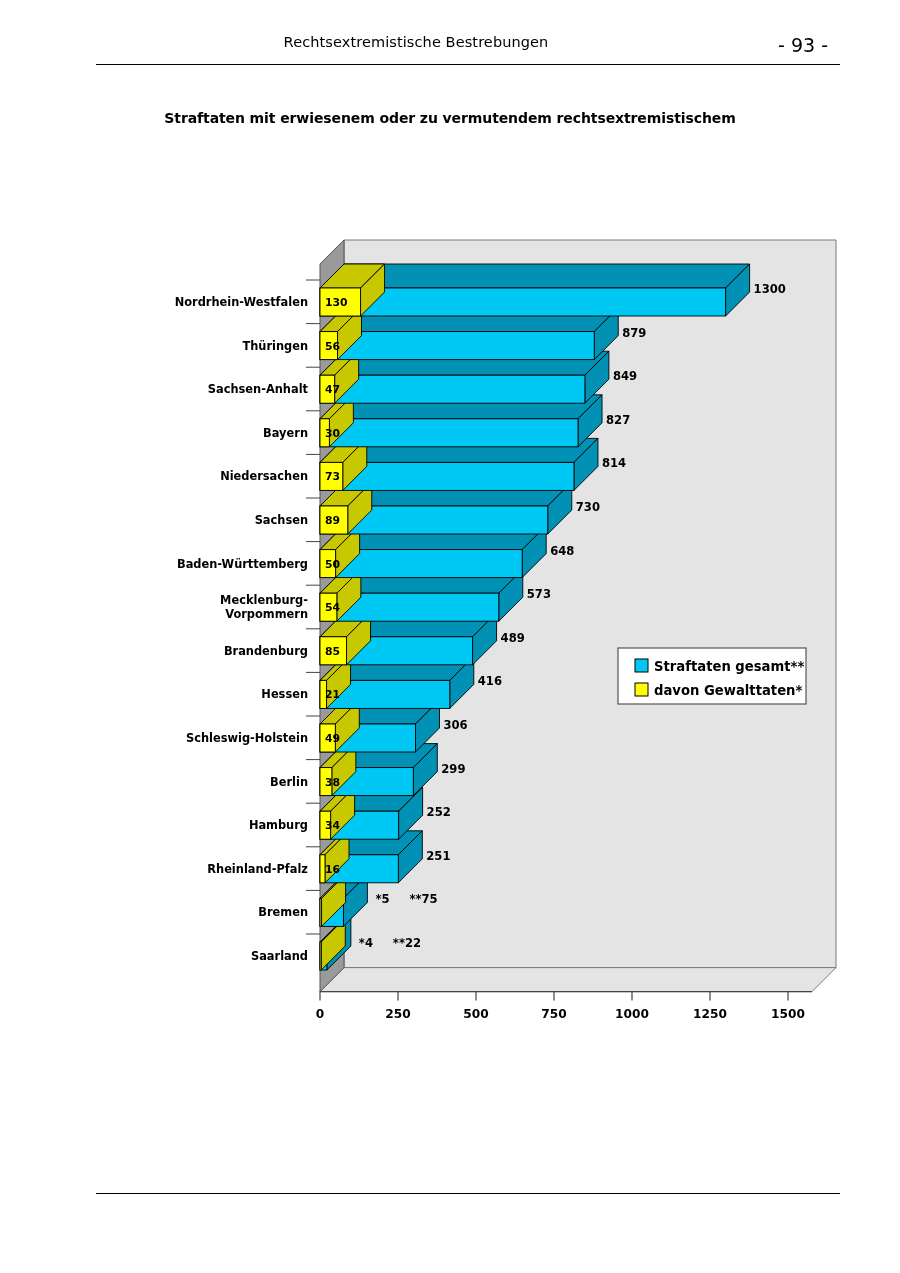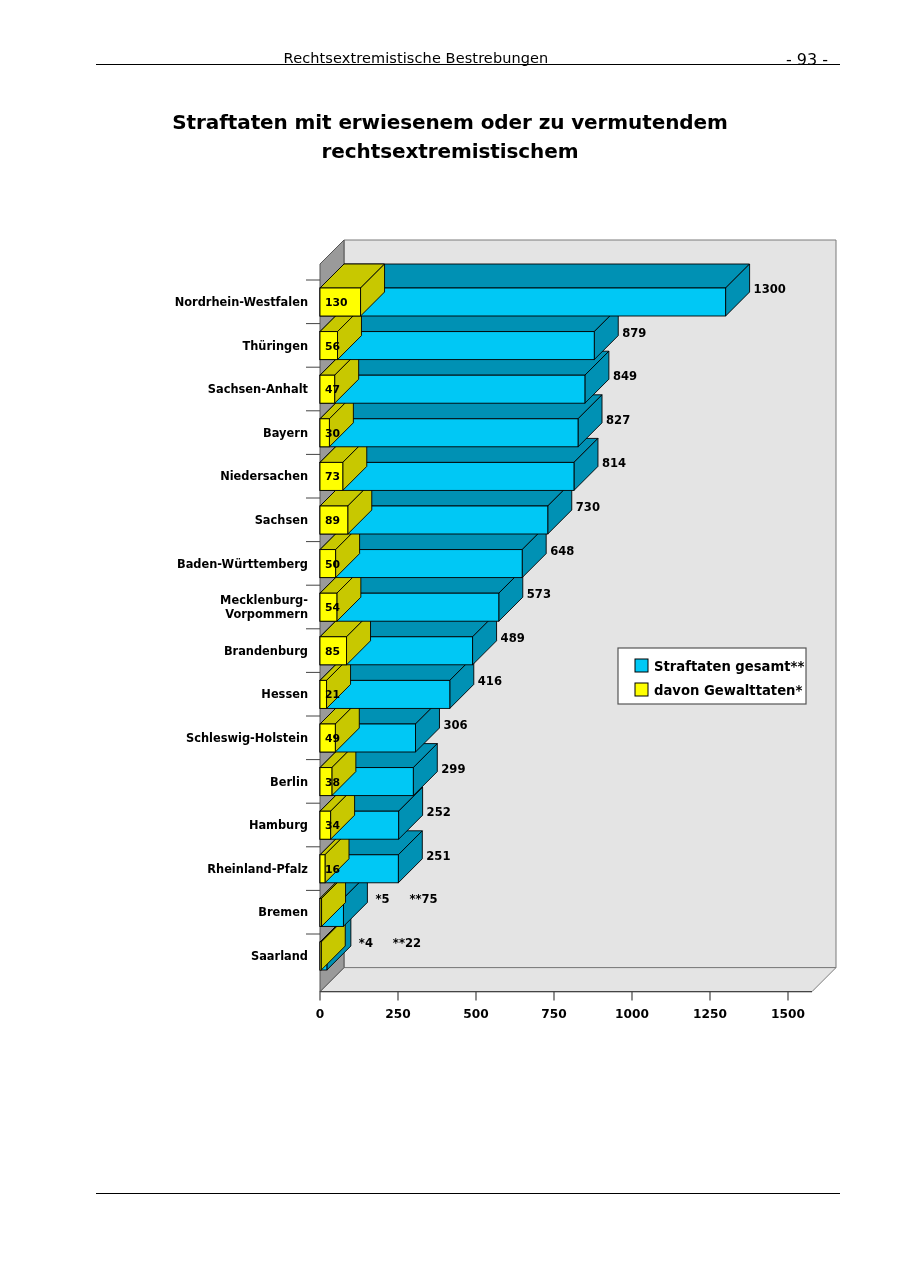--- a/index.html
+++ b/index.html
@@ -20,38 +20,37 @@
     inset: 0;
   }
 
   
   .page-header {
     position: absolute;
     left: 96px;
     top: 34px;
     width: 744px;
     height: 30px;
-    margin-top: 16px;
   }
   .header-title {
     position: absolute;
     left: 0;
     top: 0;
     width: 640px;
     text-align: center;
     font-size: 14.5px;
     font-weight: 400;
     letter-spacing: 0.1px;
     white-space: nowrap;
   }
   .header-pageno {
     position: absolute;
     right: 12px;
     top: 0;
-    font-size: 16px;
+    font-size: 19px;
     font-weight: 400;
     white-space: nowrap;
   }
   .header-rule {
     position: absolute;
     left: 96px;
     top: 64px;
     width: 744px;
     height: 0;
     border-top: 1.6px solid #000;
@@ -67,21 +66,21 @@
     border-top: 1.6px solid #000;
   }
 
   
   .chart-title {
     position: absolute;
     left: 110px;
     top: 108px;
     width: 680px;
     text-align: center;
-    font-size: 20px;
+    font-size: 14px;
     font-weight: bold;
     line-height: 1.45;
     letter-spacing: -0.1px;
   }
 
   
   .chart-wrap {
     position: absolute;
     left: 0;
     top: 0;

